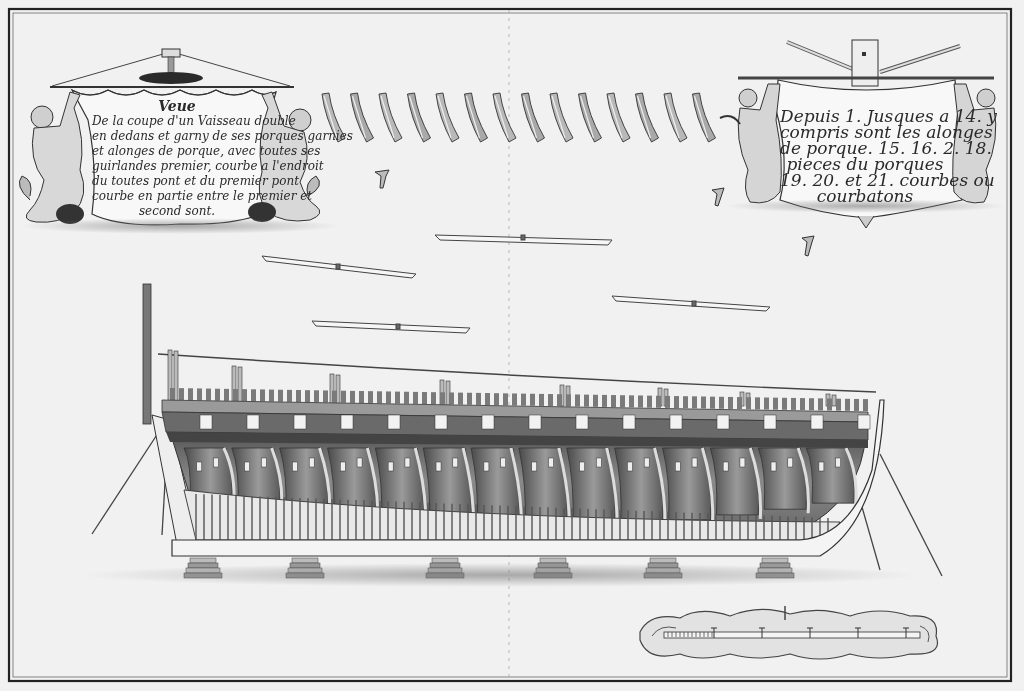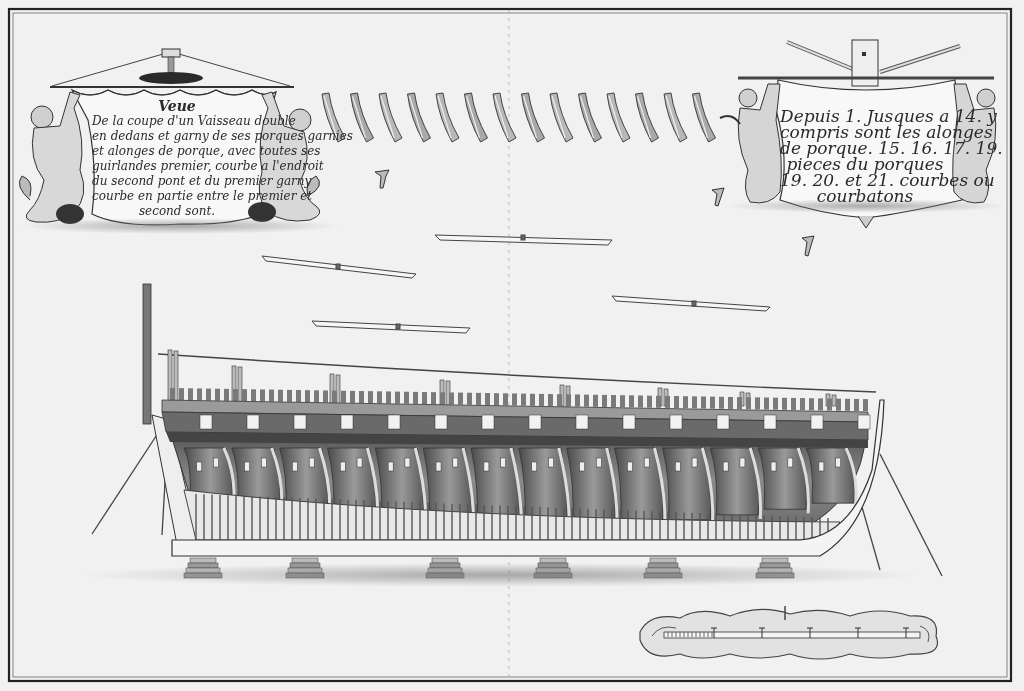--- a/index.html
+++ b/index.html
@@ -501,25 +501,25 @@
       </g>
   </g>
 </svg>
 
 <div id="left-text" class="cartouche-text">
   <span class="title">Veue</span>
   <span class="line">De la coupe d'un Vaisseau double</span>
   <span class="line">en dedans et garny de ses porques garnies</span>
   <span class="line">et alonges de porque, avec toutes ses</span>
   <span class="line">guirlandes premier, courbe a l'endroit</span>
-  <span class="line">du second pont et du premier garny</span>
+  <span class="line">du toutes pont et du premier pont</span>
   <span class="line">courbe en partie entre le premier et</span>
   <span class="line">second sont.</span>
 </div>
 
 <div id="right-text" class="cartouche-text">
   <span class="line">Depuis 1. Jusques a 14. y</span>
   <span class="line">compris sont les alonges</span>
-  <span class="line">de porque. 15. 16. 17. 19.</span>
+  <span class="line">de porque. 15. 16. 2. 18.</span>
   <span class="line">pieces du porques</span>
   <span class="line">19. 20. et 21. courbes ou</span>
   <span class="line">courbatons</span>
 </div>
 
 </body></html>

